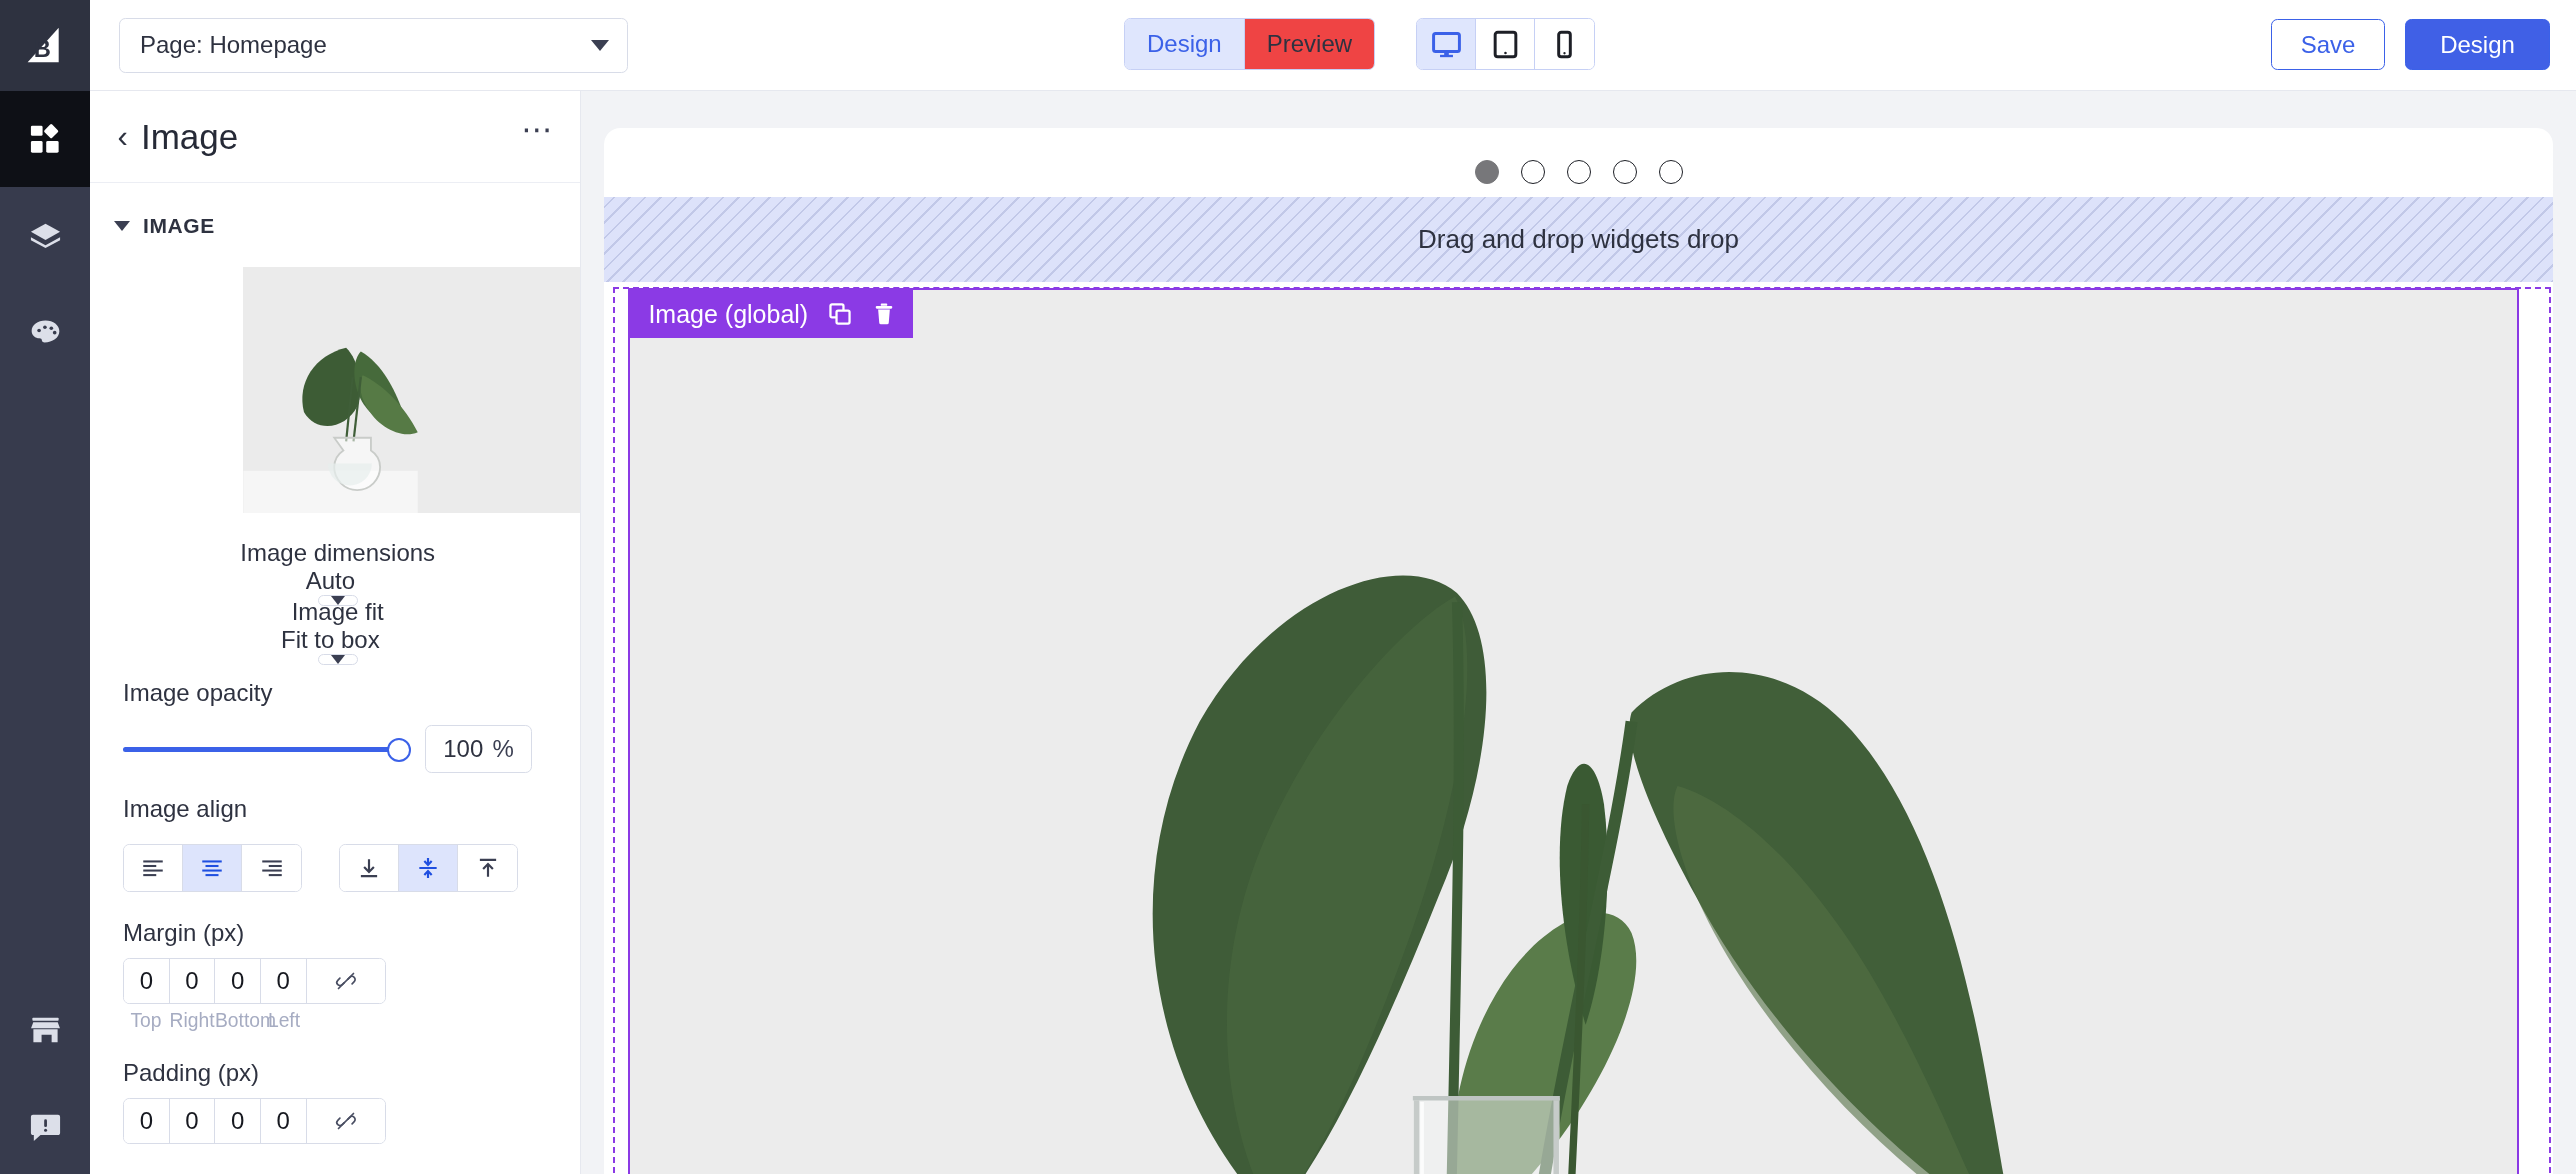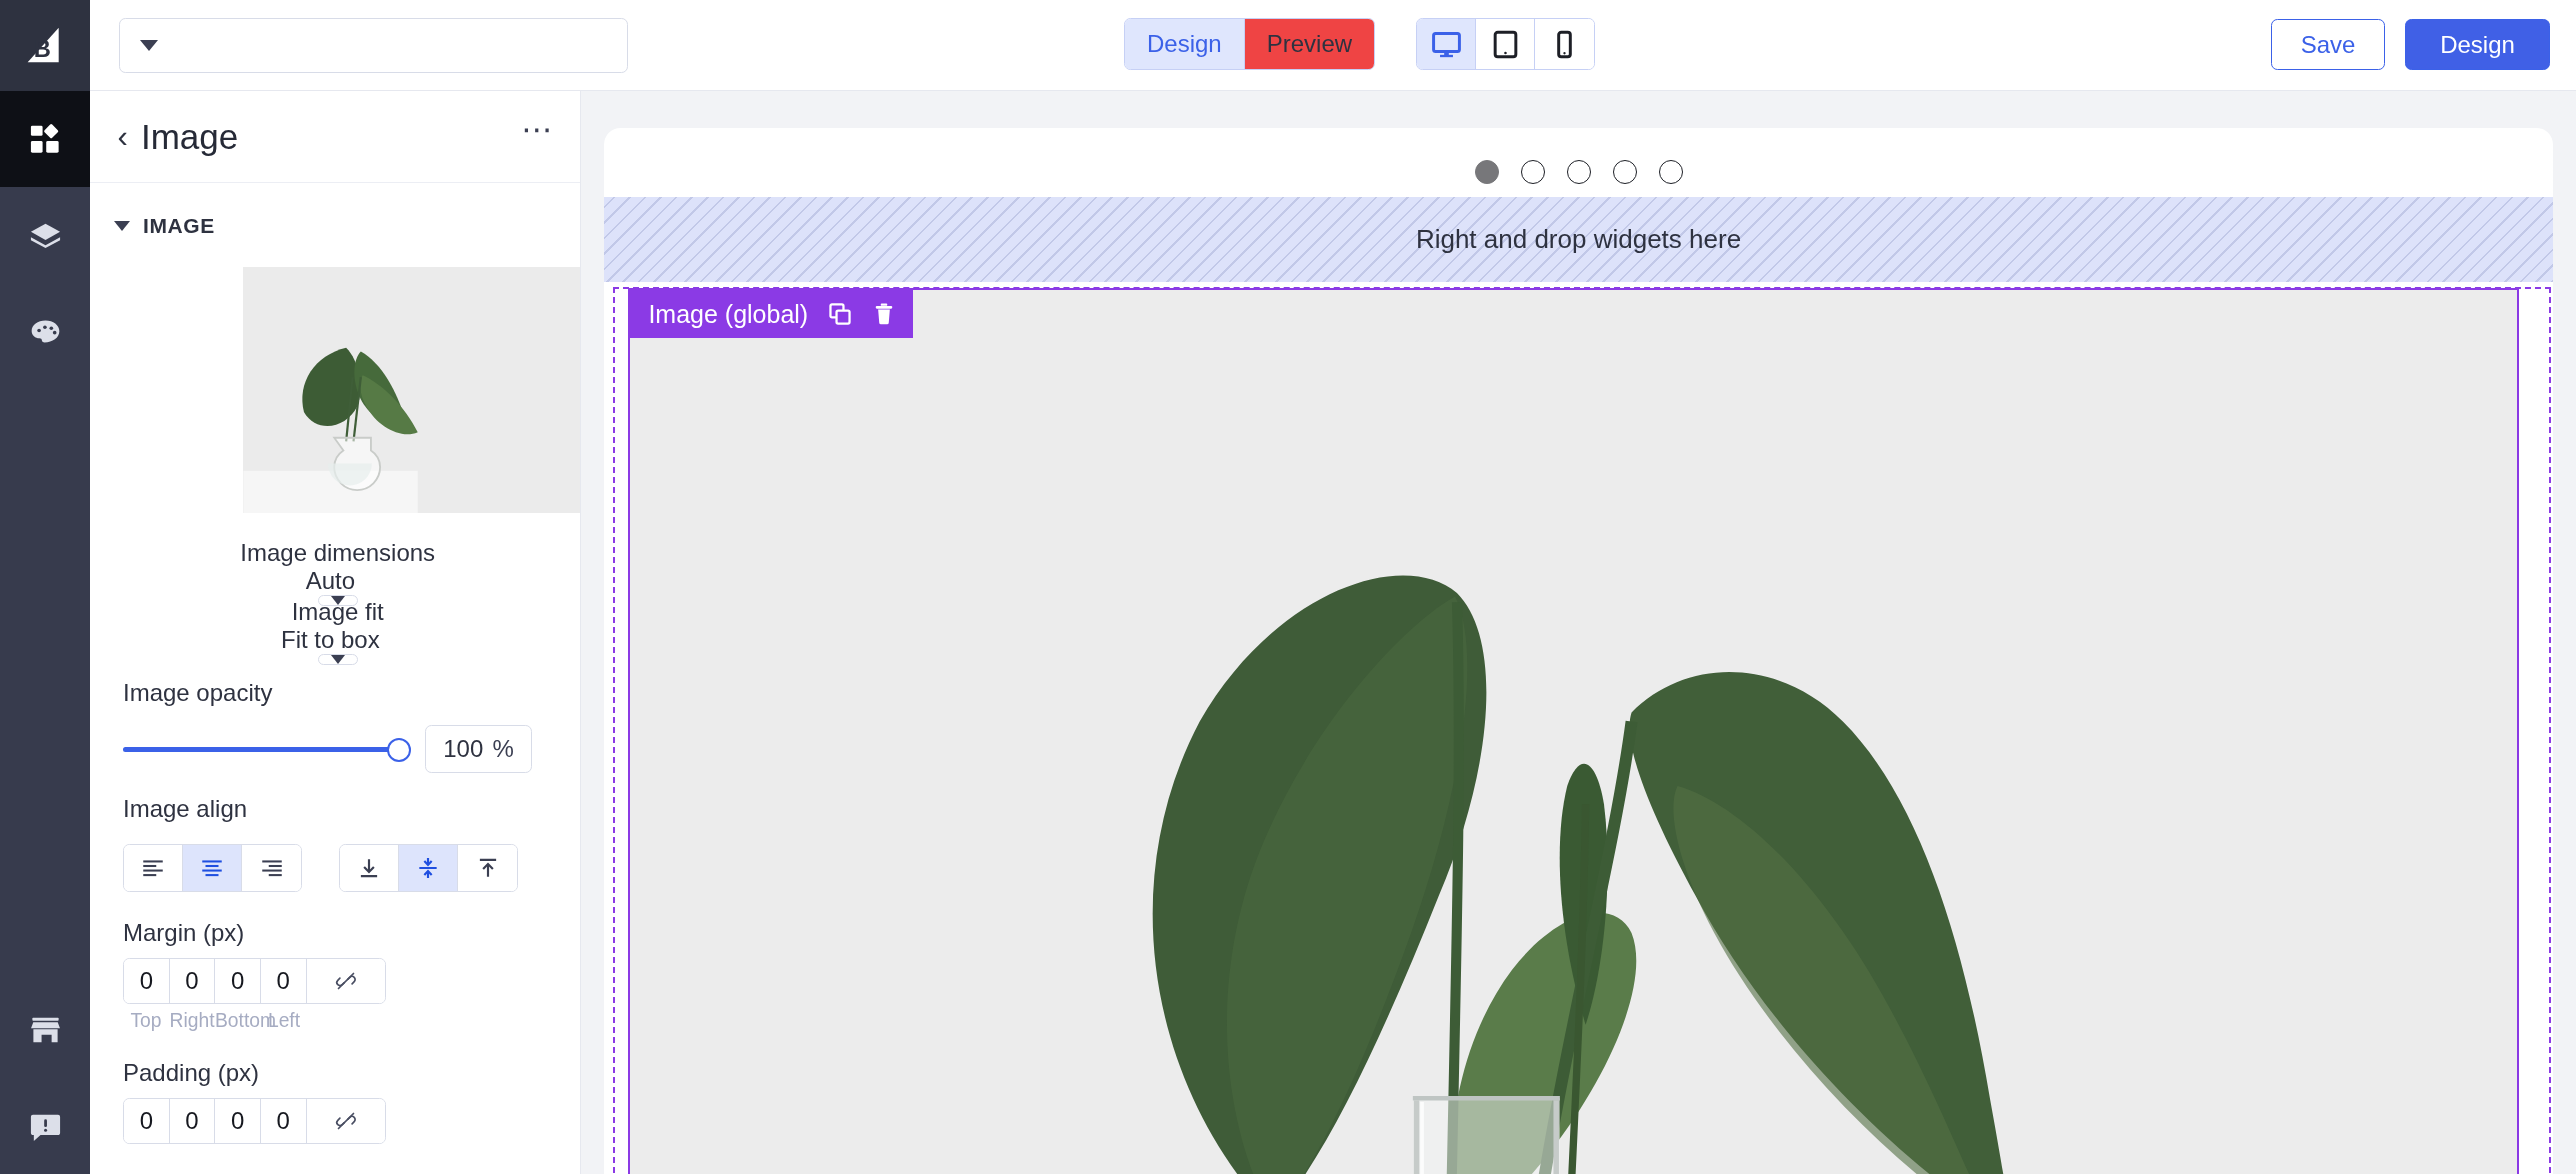--- a/index.html
+++ b/index.html
@@ -339,20 +339,21 @@
 <div class="topbar">
 
   <div class="logo-box">
     <svg class="logo-mark" viewBox="0 0 46 46">
       <path d="M4 42 L38 4 L38 42 Z" fill="#ffffff"></path>
       <text x="20" y="36" font-family="Liberation Sans, sans-serif" font-size="26" font-weight="bold" fill="#2e3240" text-anchor="middle">B</text>
     </svg>
   </div>
 
   <div class="page-select">
+    <span class="psel-label">Page: Homepage</span>
     <span class="caret-dn"></span>
   </div>
 
   <div class="center-group">
     <div class="segbtns">
       <div class="segbtn active">
         <span>Design</span>
       </div>
       <div class="segbtn">
         <span>Preview</span>
@@ -612,21 +613,21 @@
 
     <div class="dots-row">
       <span class="dot filled"></span>
       <span class="dot"></span>
       <span class="dot"></span>
       <span class="dot"></span>
       <span class="dot"></span>
     </div>
 
     <div class="dropzone">
-      <span>Right and drop widgets here</span>
+      <span>Drag and drop widgets drop</span>
     </div>
 
     <div class="global-outline"></div>
 
     <div class="widget-box">
 
       <svg class="plant-canvas" viewBox="0 0 2058 1028" preserveAspectRatio="xMidYMid slice">
         <rect width="2058" height="1028" fill="#e9e9e9"></rect>
         <rect x="0" y="0" width="2058" height="1028" fill="#ececec"></rect>
 

